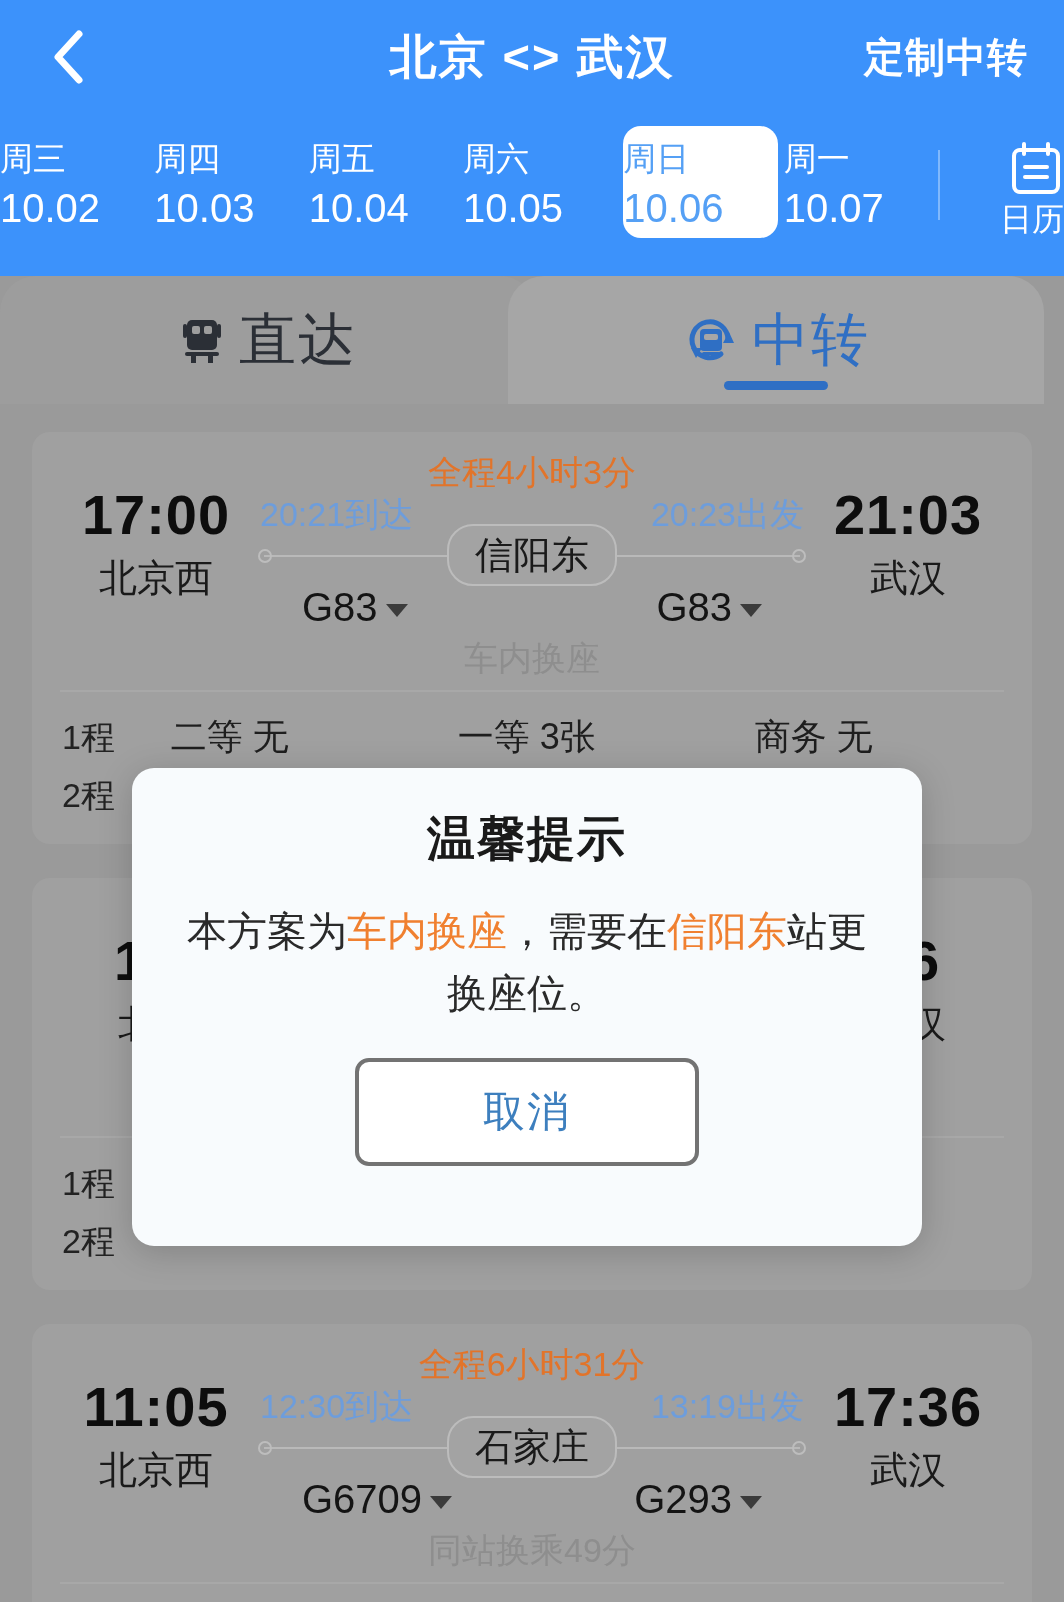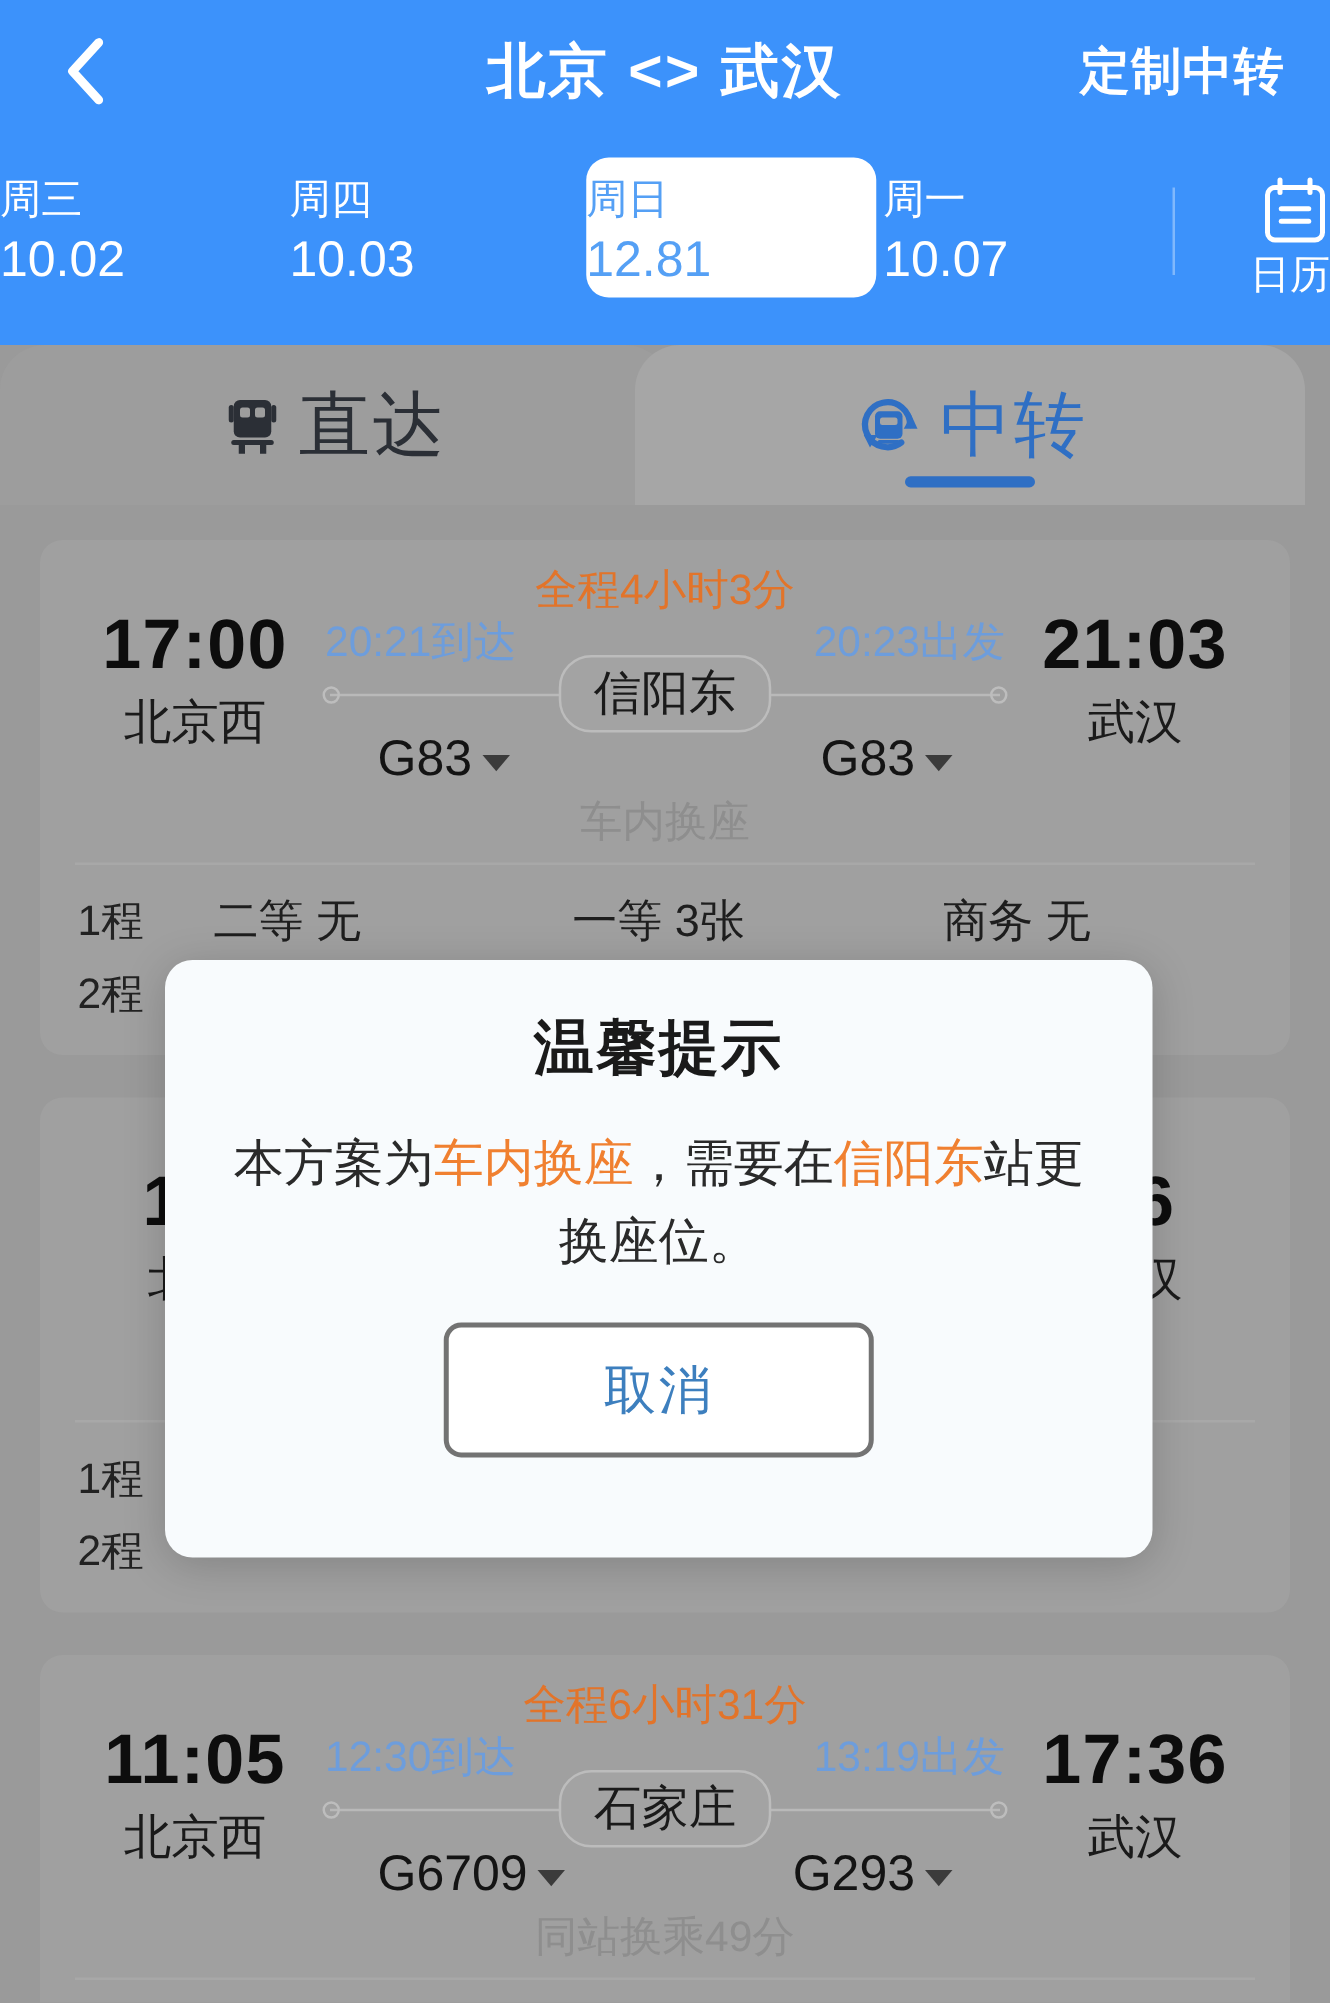--- a/index.html
+++ b/index.html
@@ -298,23 +298,31 @@
 
     <div class="date-strip">
       <div class="date-cell">
         <span class="dow">周三</span>
         <span class="dnum">10.02</span>
       </div>
       <div class="date-cell">
         <span class="dow">周四</span>
         <span class="dnum">10.03</span>
       </div>
+      <div class="date-cell">
+        <span class="dow">周五</span>
+        <span class="dnum">10.04</span>
+      </div>
+      <div class="date-cell">
+        <span class="dow">周六</span>
+        <span class="dnum">10.05</span>
+      </div>
       <div class="date-cell selected">
         <span class="dow">周日</span>
-        <span class="dnum">12.81</span>
+        <span class="dnum">10.06</span>
       </div>
       <div class="date-cell">
         <span class="dow">周一</span>
         <span class="dnum">10.07</span>
       </div>
       <div class="cal-divider"></div>
       <div class="cal-cell">
         <svg width="56" height="58" viewBox="0 0 56 58">
           <rect x="6" y="10" width="44" height="42" rx="6" fill="none" stroke="#ffffff" stroke-width="4"></rect>
           <line x1="16" y1="4" x2="16" y2="14" stroke="#ffffff" stroke-width="4" stroke-linecap="round"></line>

